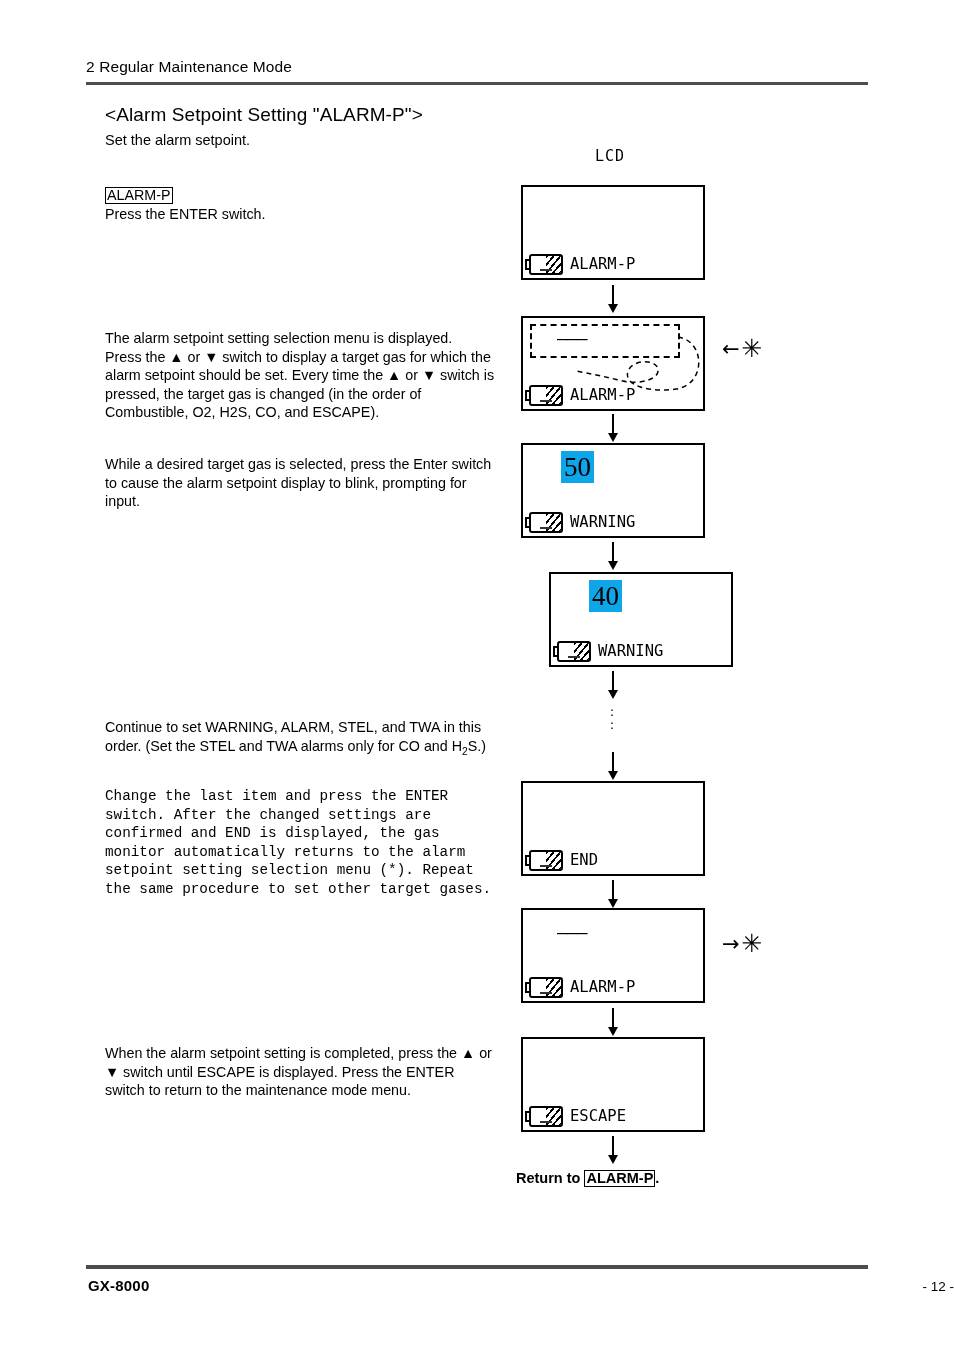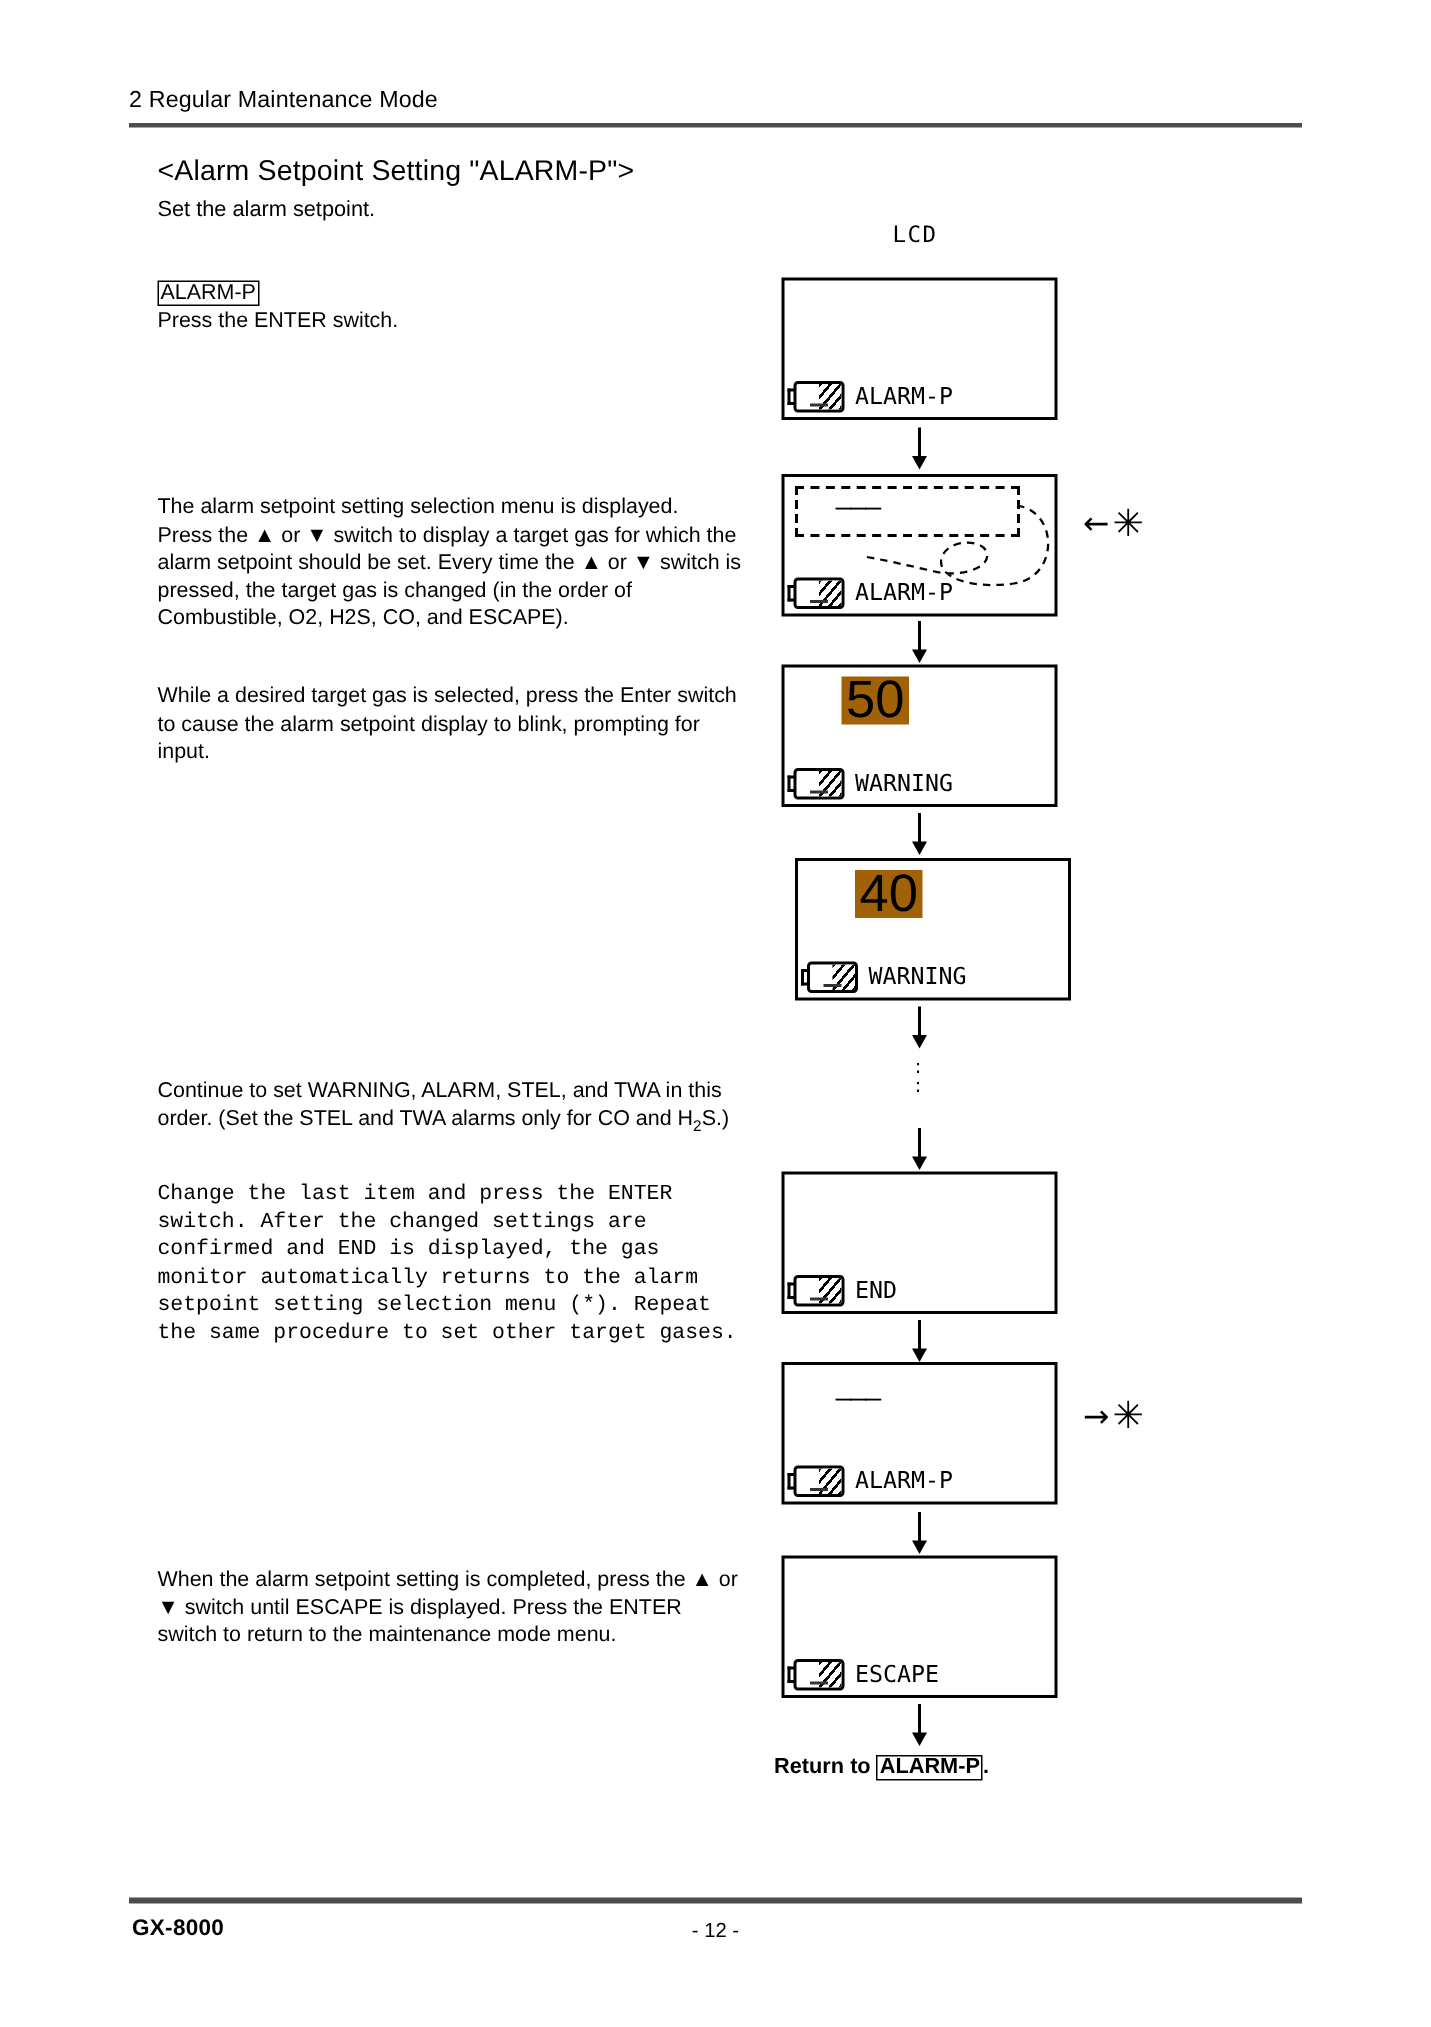--- a/index.html
+++ b/index.html
@@ -27,21 +27,21 @@
   .ftr-rule{
     position:absolute;left:86px;top:1265px;
     width:782px;height:4px;background:#4d4d4d;
   }
   .ftr-left{
     position:absolute;left:88px;top:1277px;
     font-size:15px;font-weight:bold;letter-spacing:.2px;
   }
   .ftr-page{
     position:absolute;left:0;top:1279px;width:954px;
-    text-align:center;font-size:13.5px;
+    text-align:right;font-size:13.5px;
   }
 
   
   .sec-title{
     position:absolute;left:105px;top:104px;
     font-size:19px;letter-spacing:.1px;
   }
   .sec-sub{
     position:absolute;left:105px;top:132px;
     font-size:14.5px;
@@ -119,23 +119,23 @@
   .lcd-text{
     font-family:"DejaVu Sans Mono",monospace;
     font-size:15.5px;
     letter-spacing:0px;
     white-space:nowrap;
     line-height:21px;
   }
   
   .lcd-value{
     position:absolute;left:38px;top:6px;
-    font-family:Liberation Sans, sans-serif;
-    font-size:35px;
-    background:#a16207;
+    font-family:Liberation Serif, serif;
+    font-size:27px;
+    background:#0ea5e9;
     padding:0 3px;
     line-height:32px;
   }
   
   .lcd-dashes{
     position:absolute;left:34px;top:12px;
     font-family:"DejaVu Sans Mono",monospace;
     font-size:18px;
     letter-spacing:-1px;
     line-height:18px;
@@ -291,21 +291,21 @@
         </div>
         <div class="lcd-text">WARNING</div>
       </div>
     </div>
 
     <div class="arrow-down" style="left:607px;top:542px;height:28px;">
       <div class="shaft" style="height:20px;"></div>
         <div class="head" style="top:19px;"></div>
     </div>
 
-    <div class="lcd" style="left:530px;top:572px;padding-left:40px;">
+    <div class="lcd" style="left:549px;top:572px;padding-left:40px;">
       <div class="lcd-value">40</div>
       <div class="lcd-row">
         <div class="batt">
           <div class="nub"></div>
             <div class="body">
               <div class="hatch"></div>
               <div class="foot"></div>
             </div>
         </div>
         <div class="lcd-text">WARNING</div>

